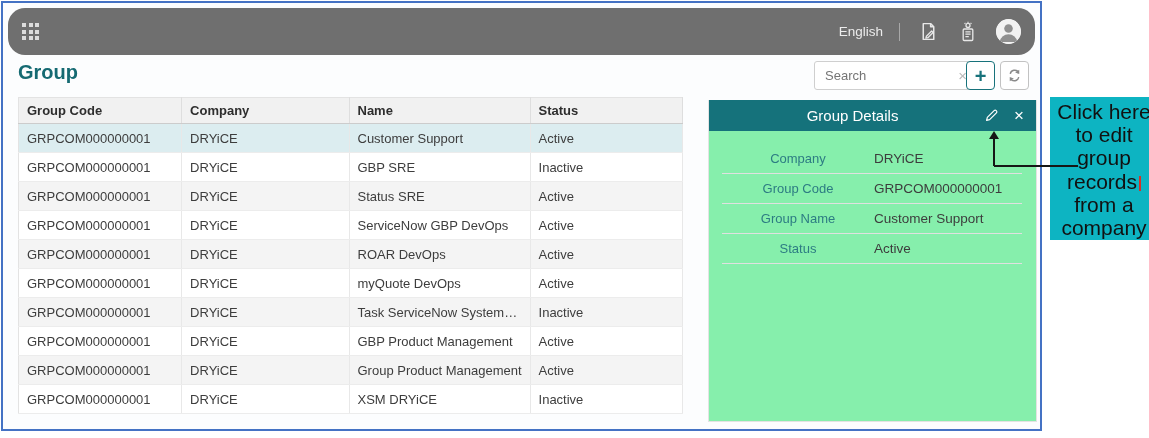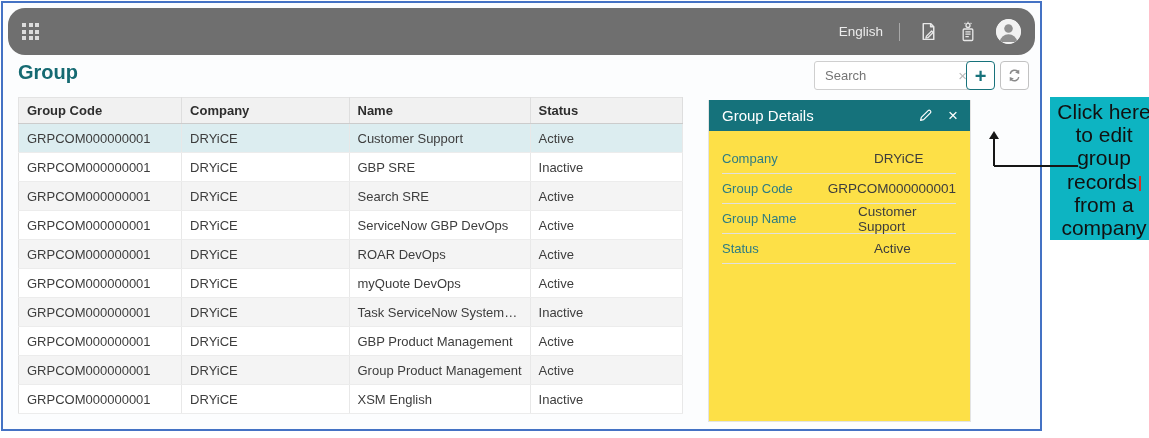--- a/index.html
+++ b/index.html
@@ -43,22 +43,22 @@
   .grid-table th { height:26px; background:#f1f1f1; text-align:left; font-weight:700; color:#2e2e2e;
                    padding:0 8px; border-right:1px solid #dedede; border-bottom:1px solid #cccccc; cursor:pointer; }
   .grid-table td { height:29px; color:#3d3d3d; padding:0 8px; border-right:1px solid #e8e8e8;
                    border-bottom:1px solid #ececec; white-space:nowrap; overflow:hidden; text-overflow:ellipsis; }
   .grid-table tbody tr { cursor:pointer; }
   .grid-table tbody tr:nth-child(odd) { background:#f4f4f4; }
   .grid-table tbody tr:nth-child(even) { background:#ffffff; }
   .grid-table tbody tr.selected { background:#dcedf0; }
 
   
-  .panel { position:absolute; left:705px; top:97px; width:263px; height:322px; background:#fde047;
-           border:1px solid #e3e3e3; border-top:none; }
+  .panel { position:absolute; left:705px; top:97px; width:329px; height:322px; background:#86efac;
+           border:1px solid #e3e3e3; border-top:none;text-align:center; }
   .panel-header { height:31px; background:#15727b; display:flex; align-items:center; padding:0 12px 0 13px; }
   .panel-title { color:#fff; font-size:15px; flex:1; }
   .panel-icons { display:flex; align-items:center; gap:14px; }
   .panel-edit { cursor:pointer; display:flex; }
   .panel-close { color:#fff; font-size:17px; line-height:1; cursor:pointer; }
   .panel-body { padding:13px 14px 0 13px; }
   .field-row { display:flex; align-items:center; height:30px; border-bottom:1px solid #e0e0e0; }
   .field-label { width:152px; color:#2d7c83; font-size:13px; }
   .field-value { color:#3d3d3d; font-size:13.5px; }
 
@@ -159,21 +159,21 @@
         </tr>
         <tr>
           <td>GRPCOM000000001</td>
           <td>DRYiCE</td>
           <td>GBP SRE</td>
           <td>Inactive</td>
         </tr>
         <tr>
           <td>GRPCOM000000001</td>
           <td>DRYiCE</td>
-          <td>Search SRE</td>
+          <td>Status SRE</td>
           <td>Active</td>
         </tr>
         <tr>
           <td>GRPCOM000000001</td>
           <td>DRYiCE</td>
           <td>ServiceNow GBP DevOps</td>
           <td>Active</td>
         </tr>
         <tr>
           <td>GRPCOM000000001</td>
@@ -201,21 +201,21 @@
         </tr>
         <tr>
           <td>GRPCOM000000001</td>
           <td>DRYiCE</td>
           <td>Group Product Management</td>
           <td>Active</td>
         </tr>
         <tr>
           <td>GRPCOM000000001</td>
           <td>DRYiCE</td>
-          <td>XSM English</td>
+          <td>XSM DRYiCE</td>
           <td>Inactive</td>
         </tr>
       </tbody>
     </table>
 
     <div class="panel">
       <div class="panel-header">
         <span class="panel-title">Group Details</span>
         <span class="panel-icons">
           <span class="panel-edit">

